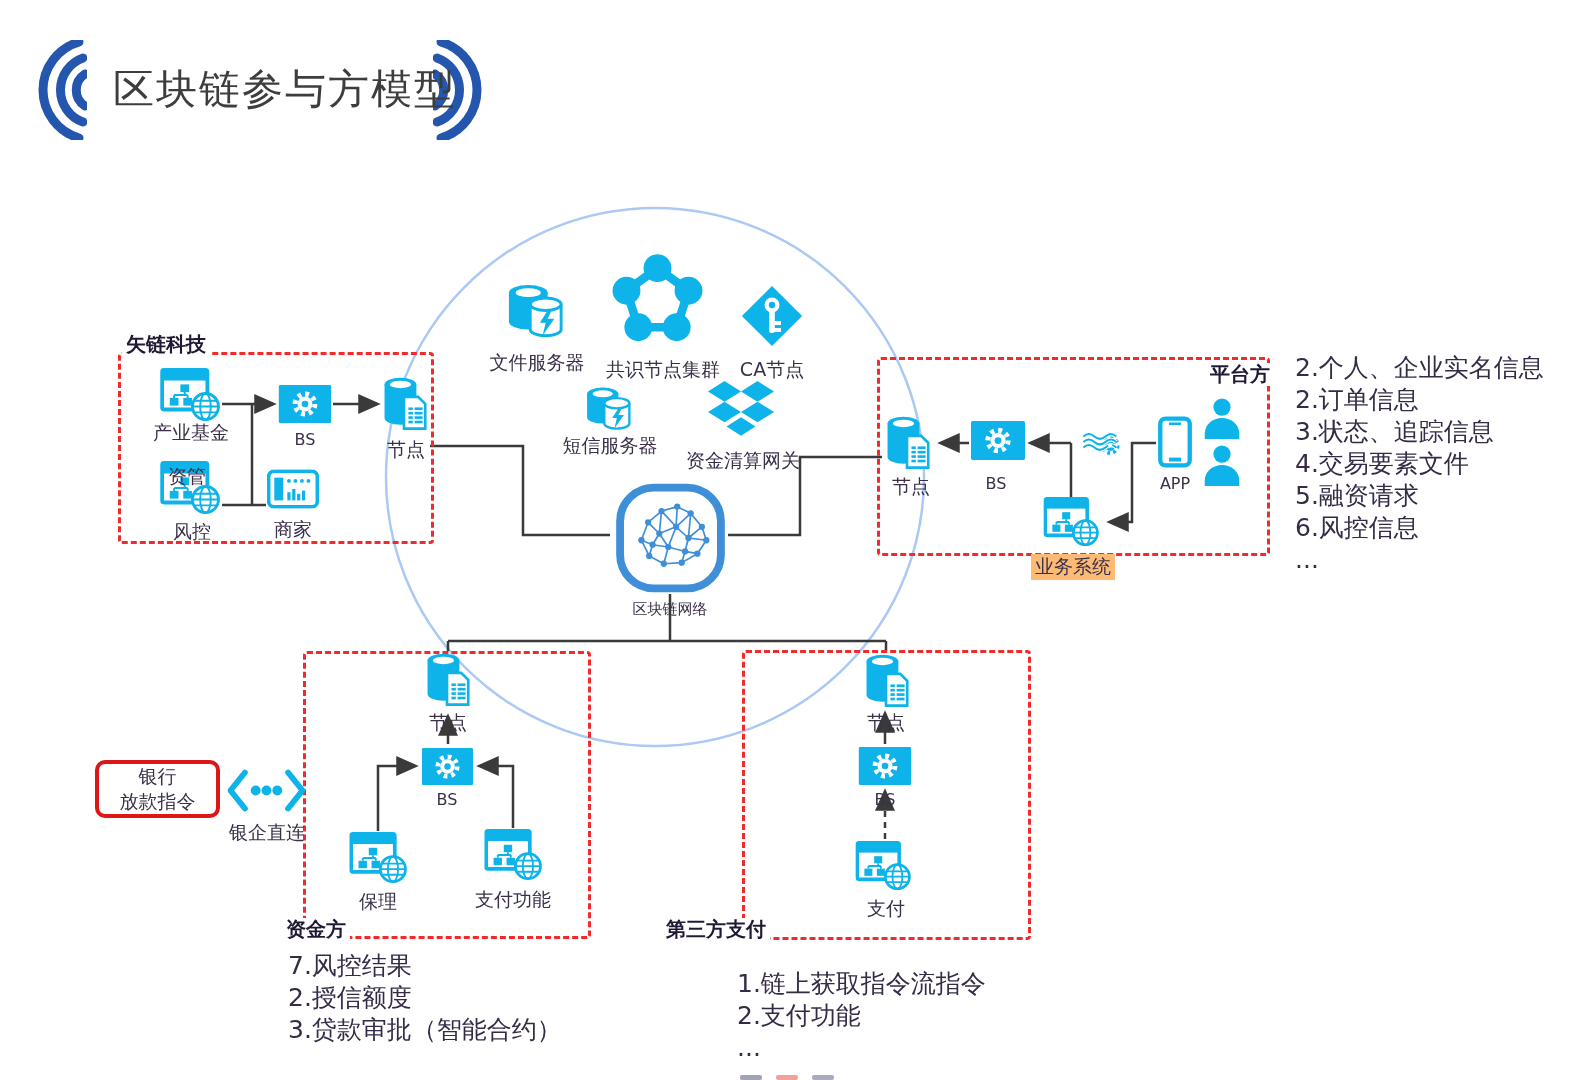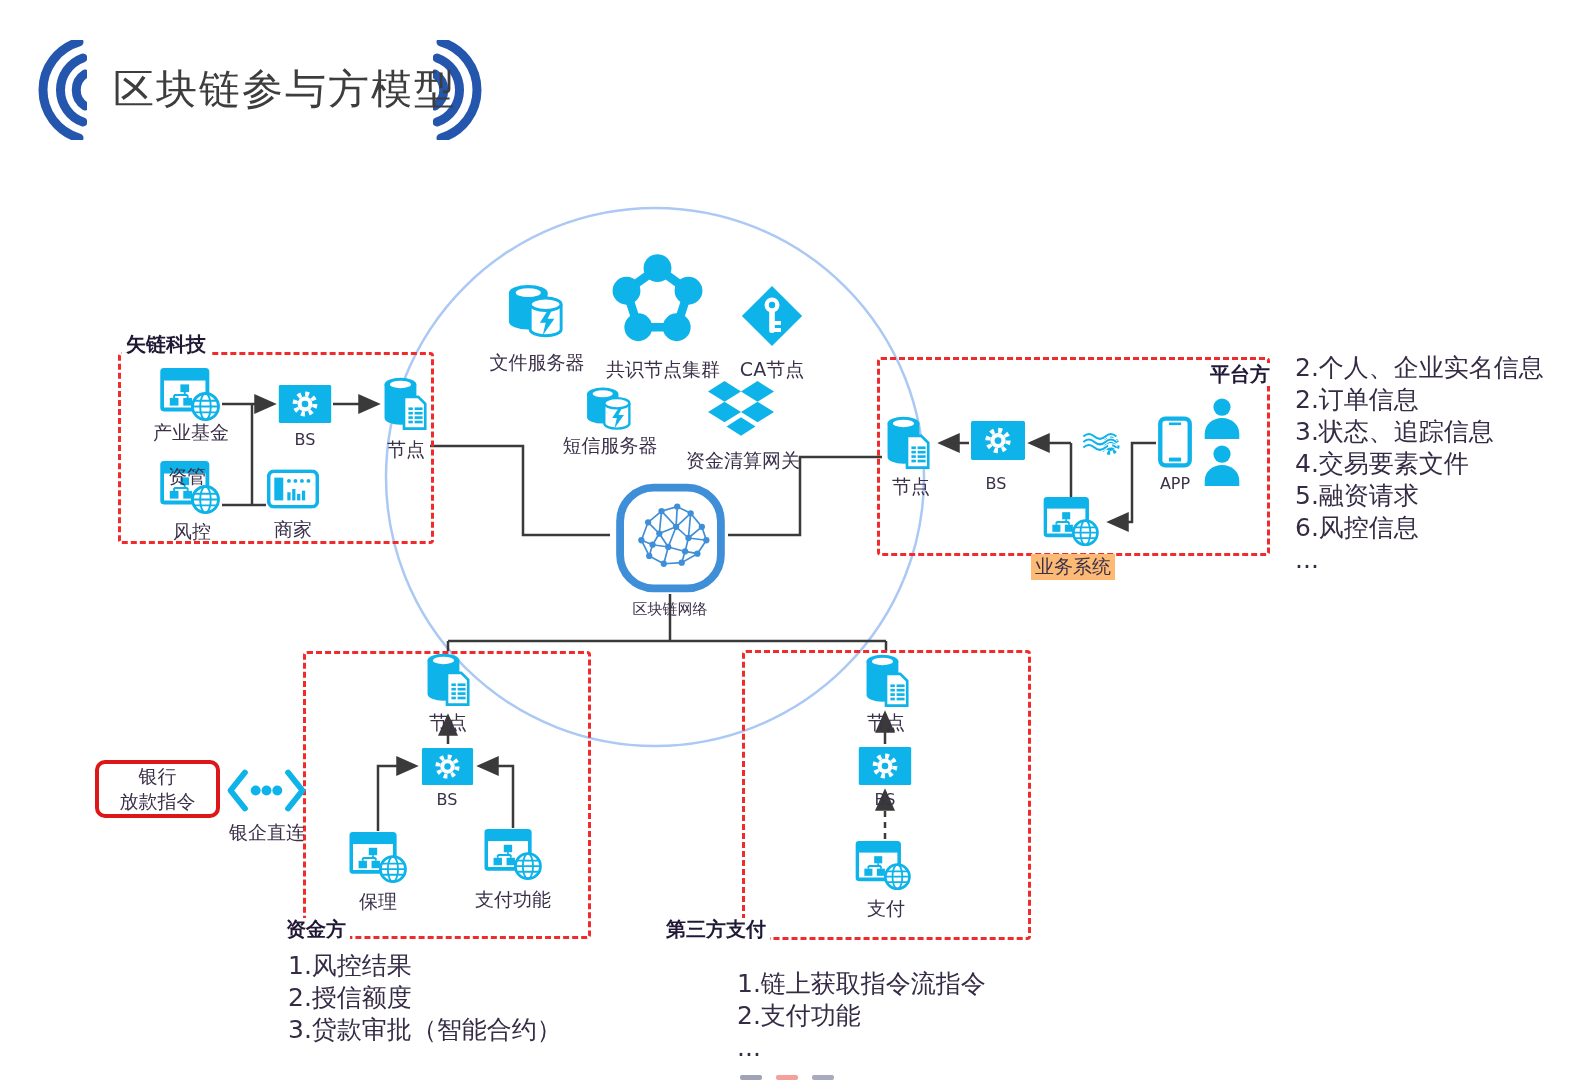--- a/index.html
+++ b/index.html
@@ -463,21 +463,21 @@
     <div>2.个人、企业实名信息</div>
     <div>2.订单信息</div>
     <div>3.状态、追踪信息</div>
     <div>4.交易要素文件</div>
     <div>5.融资请求</div>
     <div>6.风控信息</div>
     <div>...</div>
   </div>
 
   <div class="list" style="left:288px;top:950px">
-    <div>1.风控结果</div>
+    <div>7.风控结果</div>
     <div>2.授信额度</div>
     <div>3.贷款审批（智能合约）</div>
   </div>
 
   <div class="list" style="left:737px;top:968px">
     <div>1.链上获取指令流指令</div>
     <div>2.支付功能</div>
     <div>...</div>
   </div>
 

